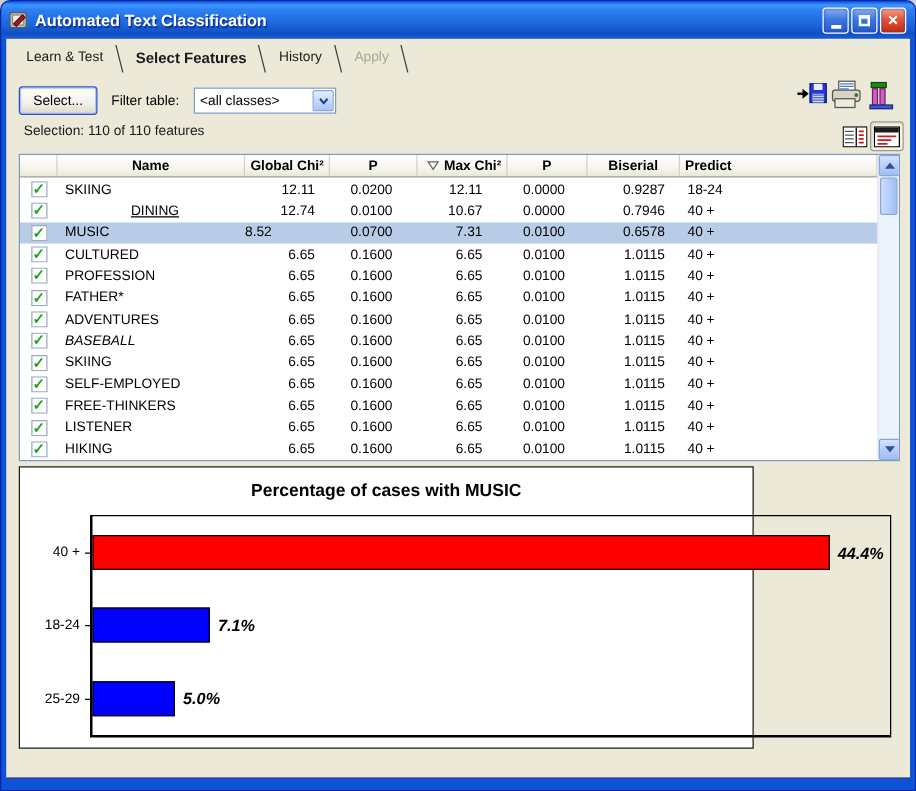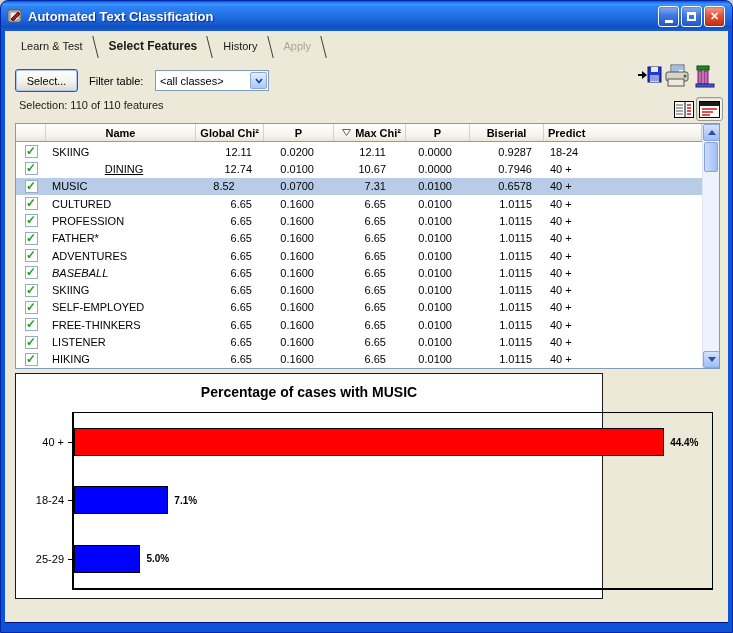--- a/index.html
+++ b/index.html
@@ -136,21 +136,21 @@
     border-top:1px solid #000; border-right:1px solid #000;
     display:flex; flex-direction:column;
   }
   .slot { flex:1; position:relative; display:flex; align-items:center; }
   .cat-label {
     position:absolute; left:-56px; width:46px; text-align:right;
     font-size:11px; color:#000;
   }
   .tickmark { position:absolute; left:-6px; width:5px; height:1px; background:#000; top:50%; }
   .hbar { height:28px; border:1px solid #000; }
-  .pct-label { font-size:10px; font-weight:bold; margin-left:6px; }
+  .pct-label { font-size:13px; font-weight:bold; margin-left:6px;font-style:italic; }
 </style>
 </head>
 <body>
 
 <div class="window">
 
   <div class="titlebar">
     <span style="display:inline-flex">
       <svg width="16" height="16" viewBox="0 0 16 16">
         <rect x="1" y="2" width="13" height="12" rx="2" fill="#C8C4B8" stroke="#5a5a5a"></rect>
@@ -292,21 +292,21 @@
             <div class="tcell" style="width: 72px; text-align: right; padding-right: 20px;">10.67</div>
             <div class="tcell" style="width: 64px; text-align: right; padding-right: 18px;">0.0000</div>
             <div class="tcell" style="width: 74px; text-align: right; padding-right: 12px;">0.7946</div>
             <div class="tcell" style="width: 158px; text-align: left; padding-left: 6px;">40 +</div>
           </div>
           <div class="trow sel">
             <div class="tcell" style="width: 30px; text-align: left; display: flex; justify-content: center;">
               <span class="cb">✓</span>
             </div>
             <div class="tcell" style="width: 150px; text-align: left; padding-left: 6px;">MUSIC</div>
-            <div class="tcell" style="width: 68px; text-align: center; padding-right: 12px;">8.52</div>
+            <div class="tcell" style="width: 68px; text-align: left; padding-right: 12px;">8.52</div>
             <div class="tcell" style="width: 70px; text-align: right; padding-right: 20px;">0.0700</div>
             <div class="tcell" style="width: 72px; text-align: right; padding-right: 20px;">7.31</div>
             <div class="tcell" style="width: 64px; text-align: right; padding-right: 18px;">0.0100</div>
             <div class="tcell" style="width: 74px; text-align: right; padding-right: 12px;">0.6578</div>
             <div class="tcell" style="width: 158px; text-align: left; padding-left: 6px;">40 +</div>
           </div>
           <div class="trow">
             <div class="tcell" style="width: 30px; text-align: left; display: flex; justify-content: center;">
               <span class="cb">✓</span>
             </div>

